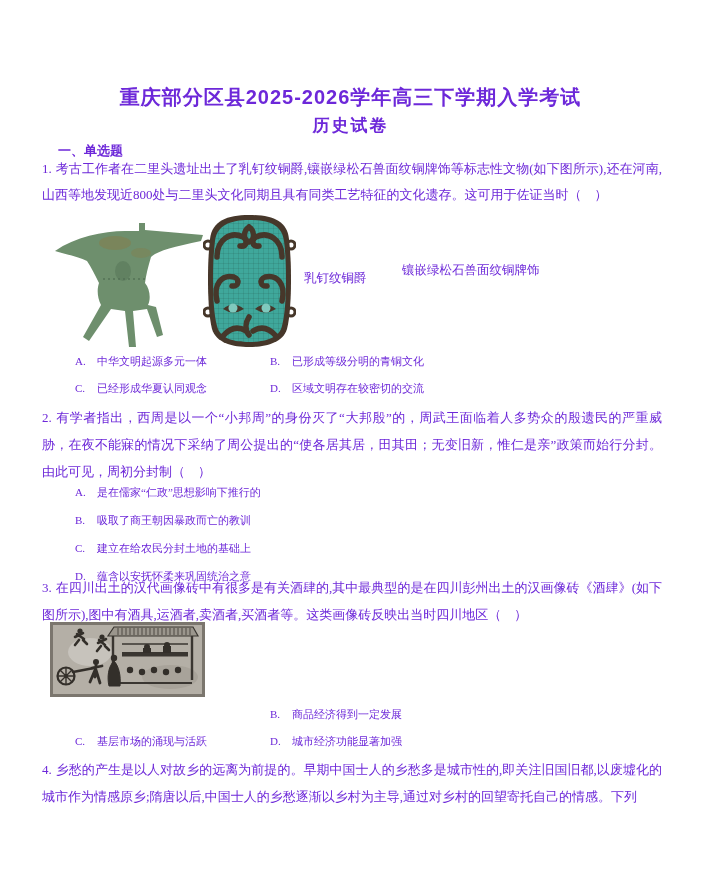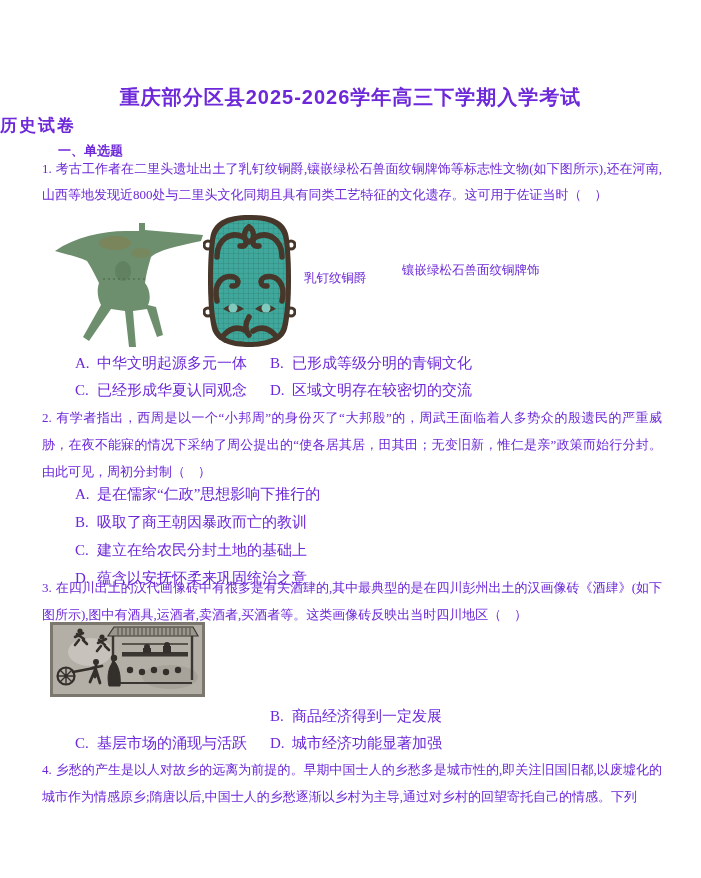--- a/index.html
+++ b/index.html
@@ -11,40 +11,40 @@
     color:#6d28d9;
     overflow:hidden;
   }
   .title1{
     position:absolute;top:84px;left:0;width:701px;
     text-align:center;font-size:20px;font-weight:bold;
     font-family:"Liberation Sans", sans-serif;letter-spacing:1px;
   }
   .title2{
     position:absolute;top:114px;left:0;width:701px;
-    font-size:17px;font-weight:bold;
+    text-align:center;font-size:17px;font-weight:bold;
     font-family:"Liberation Sans", sans-serif;letter-spacing:2px;
   }
   .section-header{
     position:absolute;top:142px;left:58px;
     font-size:13px;font-weight:bold;
     font-family:"Liberation Sans", sans-serif;
   }
   .qtext{
     position:absolute;left:42px;width:620px;
     font-size:13px;line-height:26px;
     text-align:justify;text-align-last:left;
   }
   .qnum{margin-right:4px;}
   .figure-row{position:absolute;}
   .caption{
     position:absolute;font-size:12.5px;white-space:nowrap;padding-left:12px;
   }
   .opt{
-    position:absolute;font-size:15px;white-space:nowrap;
+    position:absolute;font-size:11px;white-space:nowrap;
   }
   .opt .lbl{display:inline-block;min-width:22px;}
   svg{display:block;}
 </style>
 </head>
 <body>
 
 <div class="page">
 
   <div class="title1">重庆部分区县2025-2026学年高三下学期入学考试</div>

